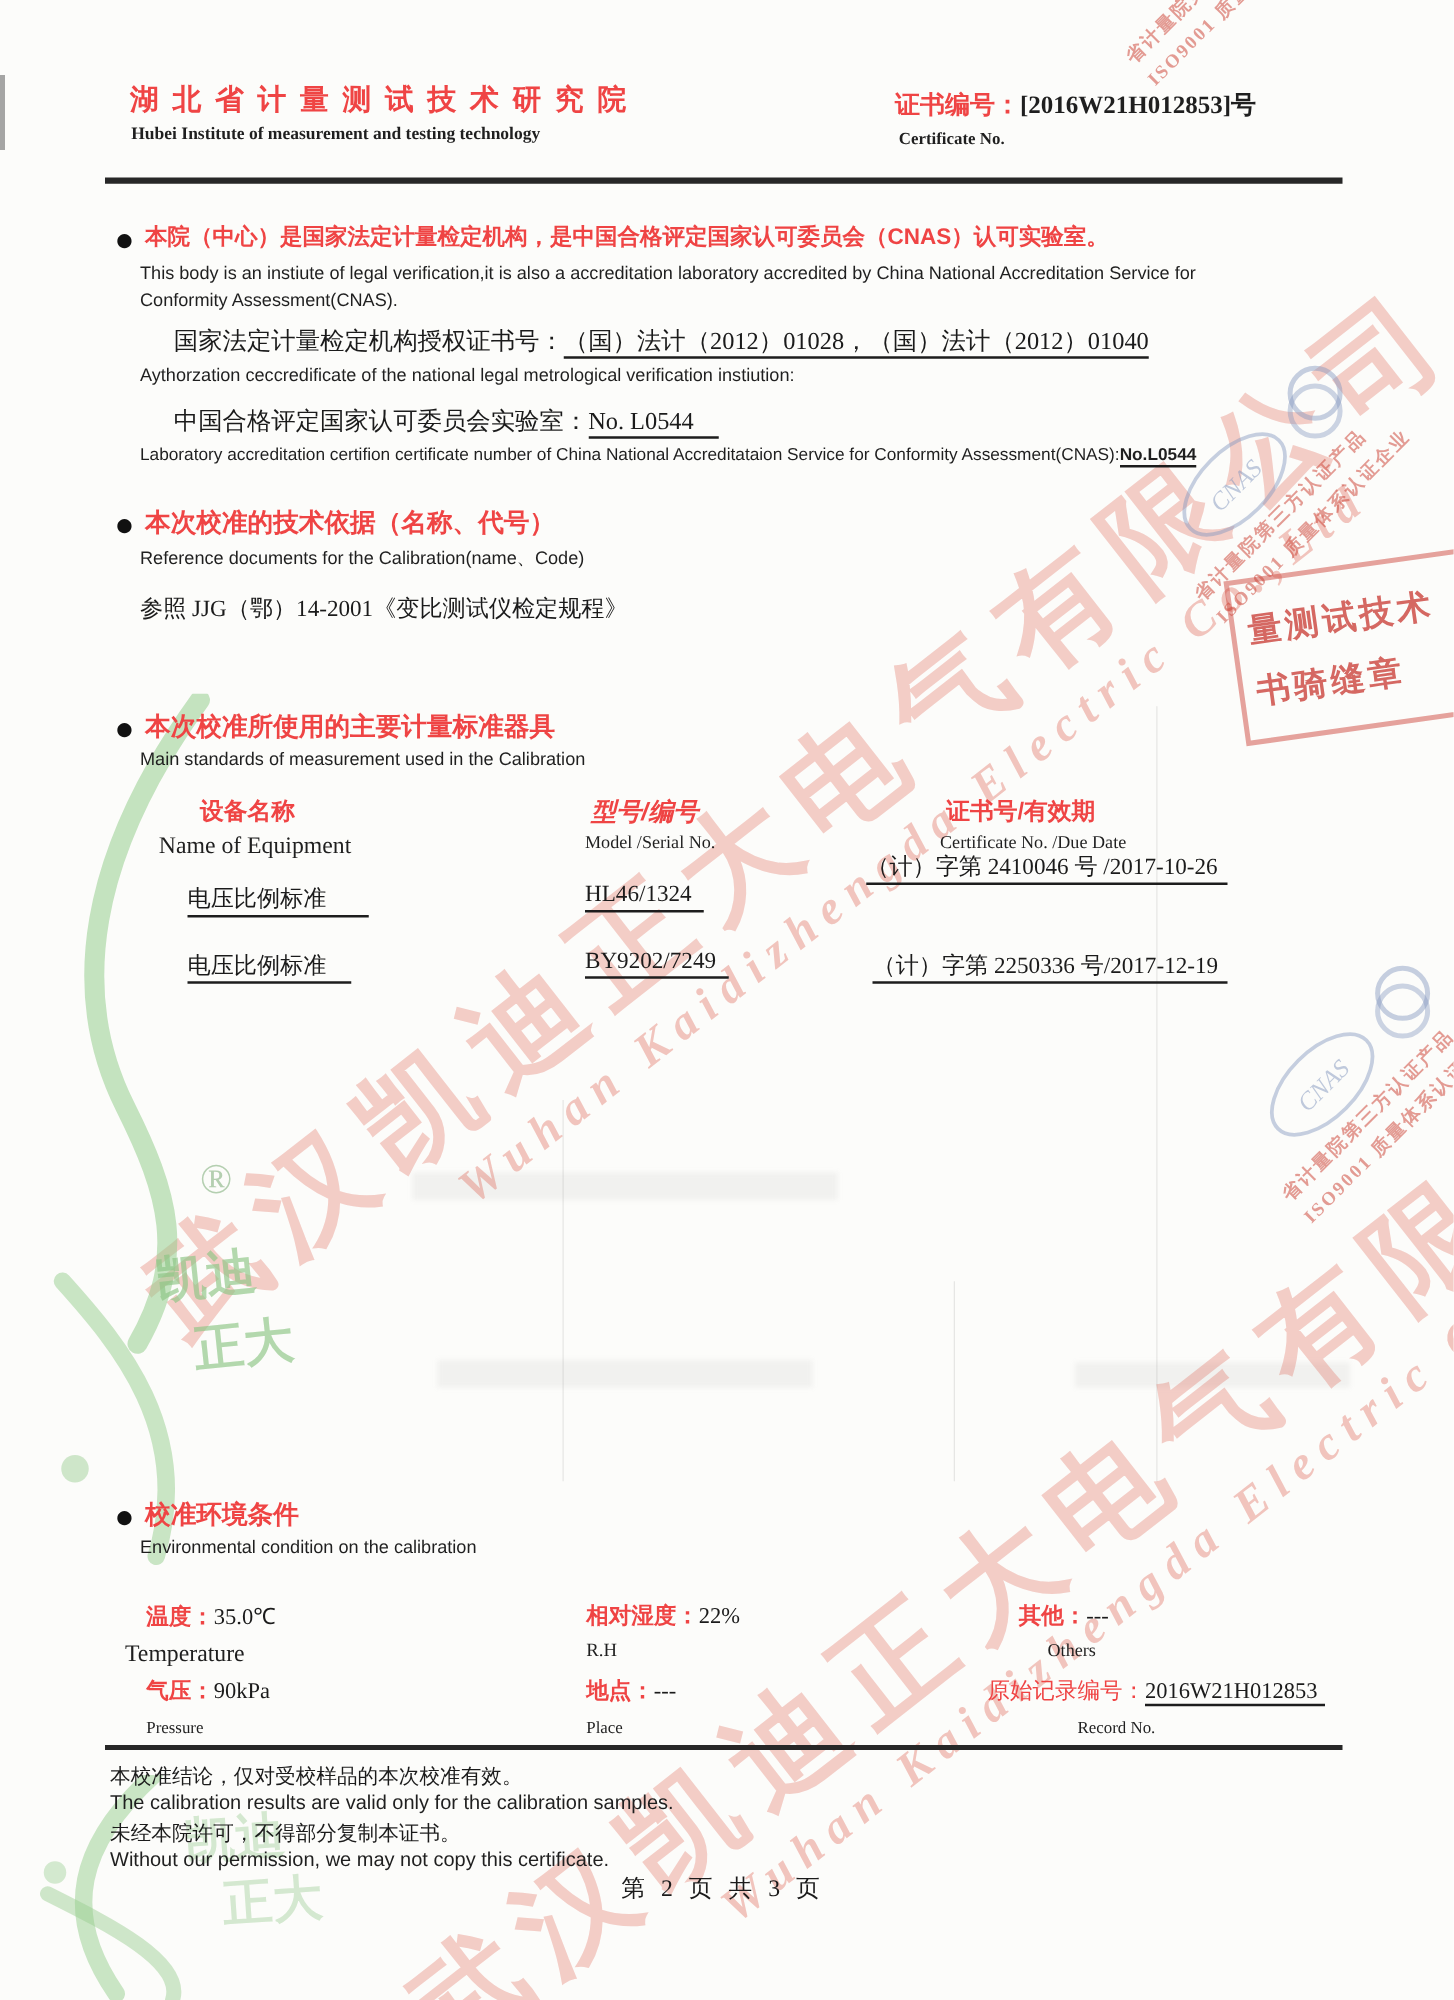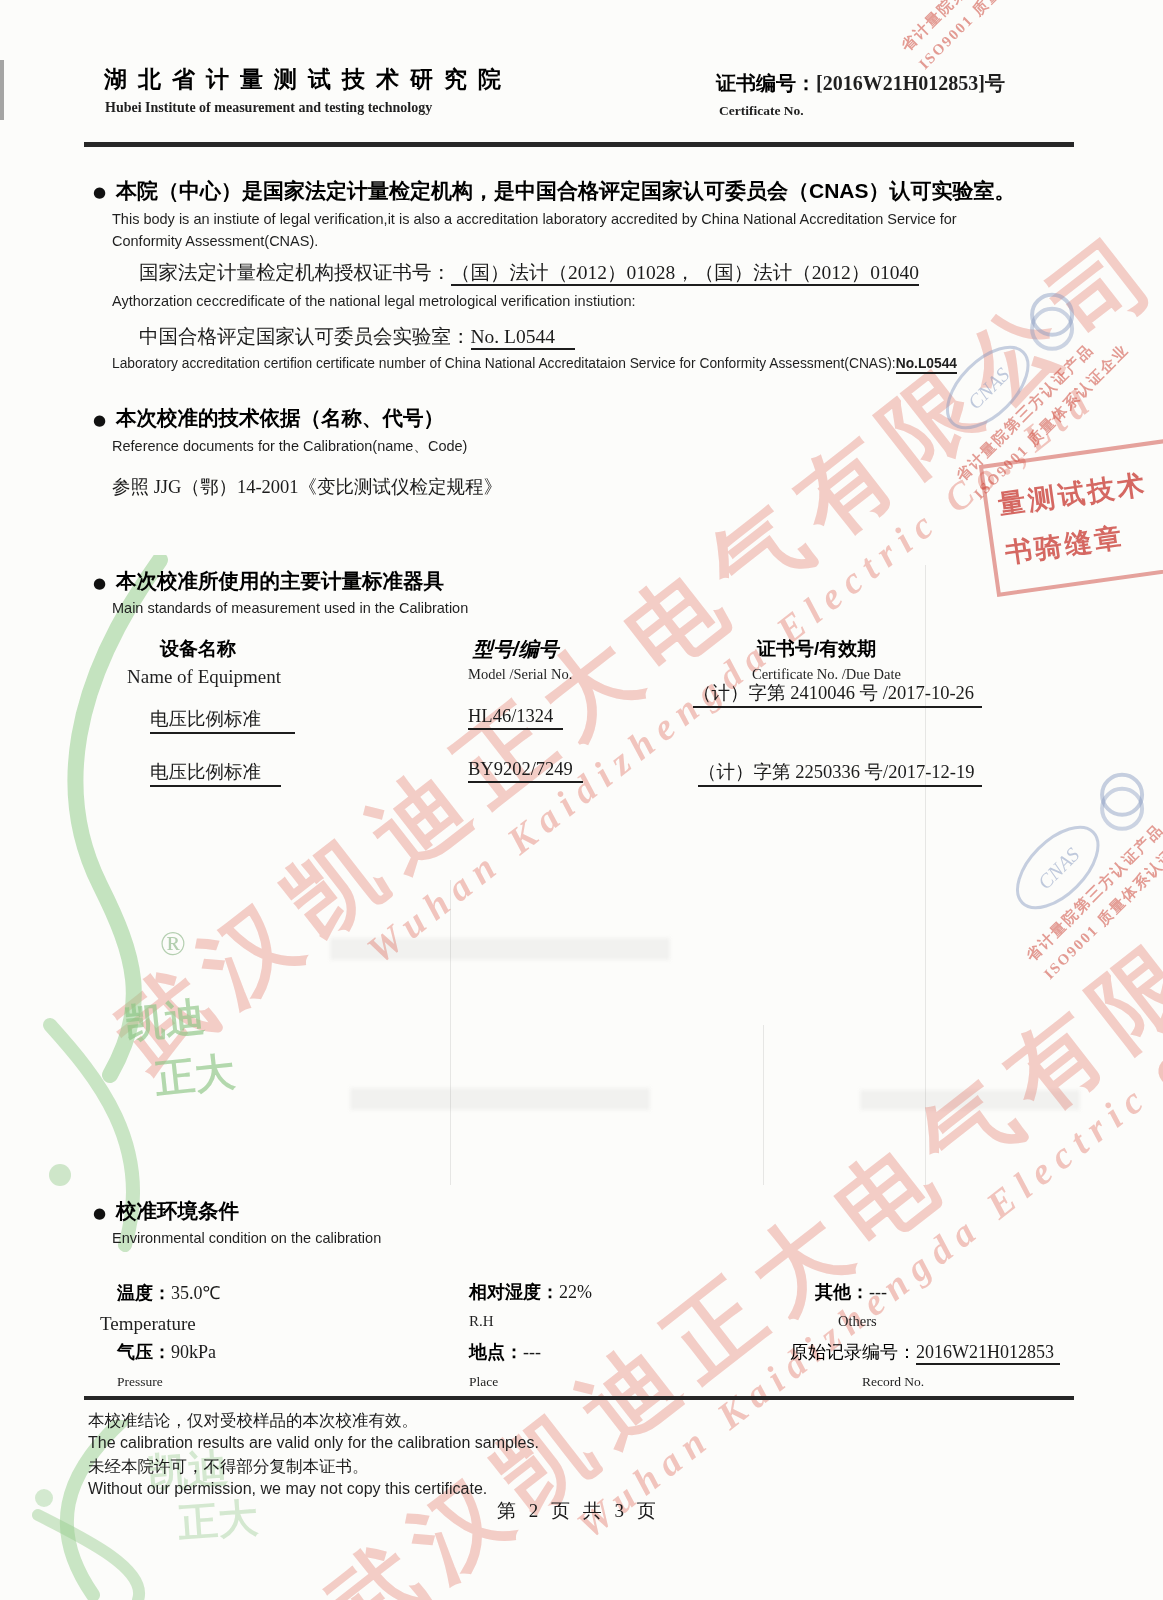--- a/index.html
+++ b/index.html
@@ -1,21 +1,21 @@
 <!DOCTYPE html>
 <html><head>
 <meta charset="utf-8">
 <style>
   html,body{margin:0;padding:0;background:#ffffff;}
   .page{
     position:relative; width:1163px; height:1600px; overflow:hidden;
     background:#fcfcfa; font-family:"Liberation Serif",serif; color:#1b1b1b;
   }
   .abs{position:absolute;}
-  .cnh{font-family:"Liberation Sans",sans-serif; font-weight:700; color:#000000;}
+  .cnh{font-family:"Liberation Sans",sans-serif; font-weight:700; color:#ef4444;}
   .cns{font-family:"Liberation Serif",serif; color:#1b1b1b;}
   .ens{font-family:"Liberation Sans",sans-serif; color:#1f1f1f;}
   .ent{font-family:"Liberation Serif",serif; color:#1f1f1f;}
   .u{border-bottom:2px solid #1d1d1d; padding-bottom:1px;}
   .rule{position:absolute; background:#272727; height:5px;}
   .bullet{font-size:15px; color:#111; font-family:"DejaVu Sans",sans-serif;}
   .nowrap{white-space:nowrap;}
 
   
   .wm-band{position:absolute; transform-origin:left top; transform:rotate(-38deg);
@@ -141,21 +141,21 @@
     <div class="abs cnh nowrap" style="left:104px;top:64px;font-size:23px;letter-spacing:11px;">湖北省计量测试技术研究院</div>
     <div class="abs ent nowrap" style="left:105px;top:100px;font-size:14px;font-weight:700;">Hubei Institute of measurement and testing technology</div>
     <div class="abs nowrap" style="left:716px;top:70px;font-size:20px;">
       <span class="cnh" style="font-size:20px;">证书编号：</span><span class="ent" style="font-weight:700;">[2016W21H012853]号</span>
     </div>
     <div class="abs ent nowrap" style="left:719px;top:103px;font-size:13.5px;font-weight:700;">Certificate No.</div>
 
     <div class="rule" style="left:84px;top:142px;width:990px;"></div>
 
     <span class="abs bullet" style="left:93px;top:183px;">●</span>
-    <div class="abs cnh nowrap" style="left:116px;top:177px;font-size:21px;">本院（中心）是国家法定计量检定机构，是中国合格评定国家认可委员会（CNAS）认可实验室。</div>
+    <div class="abs cnh nowrap" style="left:116px;top:177px;font-size:18px;">本院（中心）是国家法定计量检定机构，是中国合格评定国家认可委员会（CNAS）认可实验室。</div>
     <div class="abs ens nowrap" style="left:112px;top:211px;font-size:14.5px;">This body is an instiute of legal verification,it is also a accreditation laboratory accredited by China National Accreditation Service for</div>
     <div class="abs ens nowrap" style="left:112px;top:233px;font-size:14.5px;">Conformity Assessment(CNAS).</div>
 
     <div class="abs nowrap" style="left:139px;top:259px;font-size:19.5px;">
       <span class="cns">国家法定计量检定机构授权证书号：</span><span class="cns u">（国）法计（2012）01028，（国）法计（2012）01040</span>
     </div>
     <div class="abs ens nowrap" style="left:112px;top:293px;font-size:14.5px;">Aythorzation ceccredificate of the national legal metrological verification instiution:</div>
 
     <div class="abs nowrap" style="left:139px;top:323px;font-size:19.5px;">
       <span class="cns">中国合格评定国家认可委员会实验室：</span><span class="cns u" style="padding-right:20px;">No. L0544</span>

